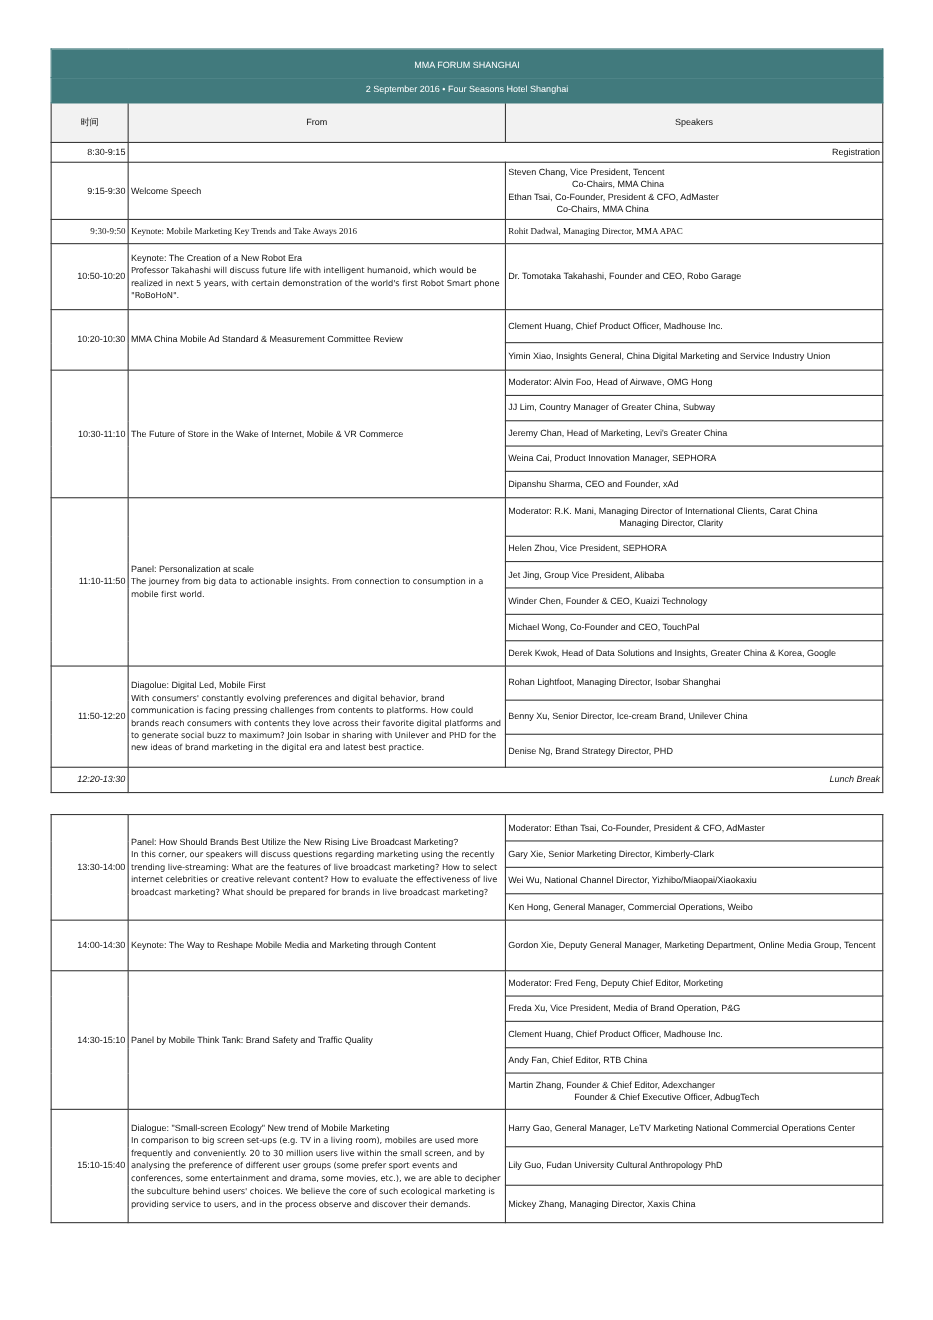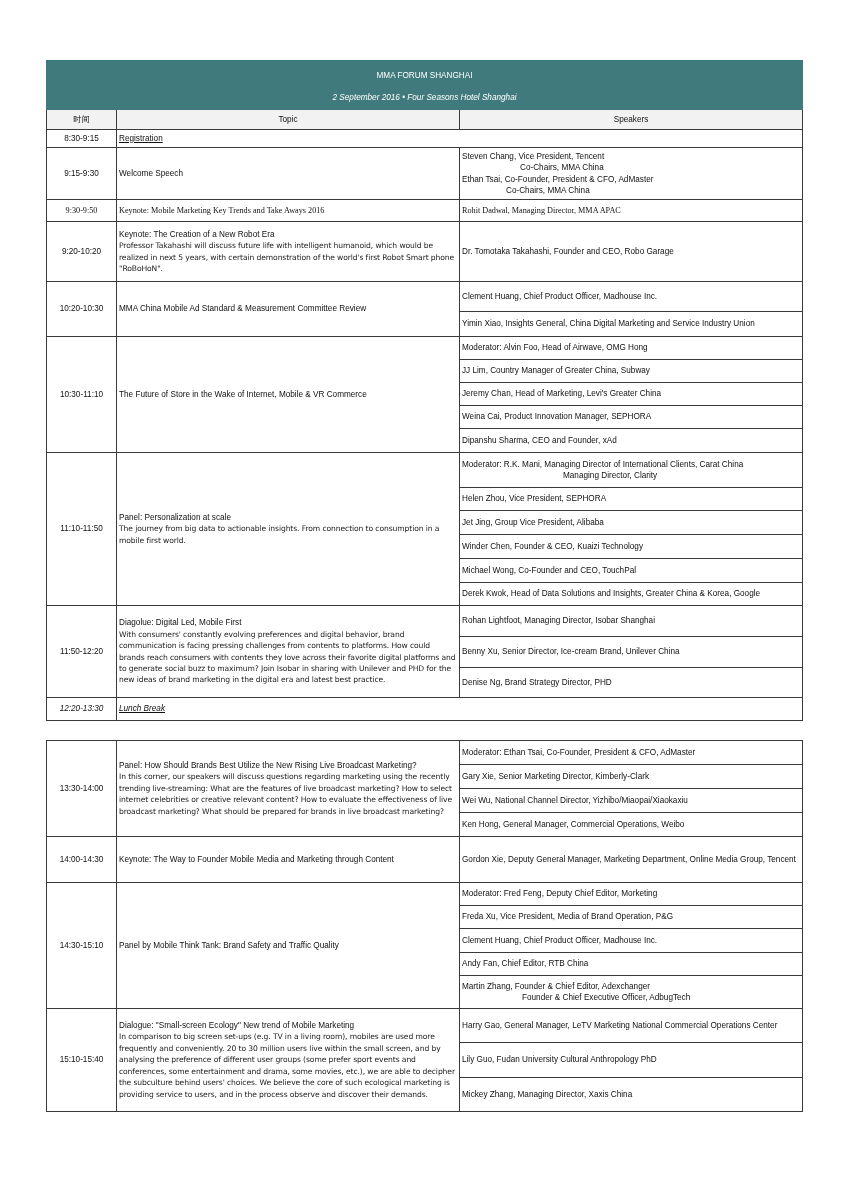--- a/index.html
+++ b/index.html
@@ -5,54 +5,54 @@
   * { box-sizing: border-box; margin: 0; padding: 0; }
   html, body { width: 848px; height: 1200px; background: #ffffff; }
   body { font-family: "Liberation Sans", "DejaVu Sans", sans-serif; font-size: 8.2px; color: #111; position: relative; }
   .table { position: absolute; left: 46px; width: 756px; border-collapse: collapse; table-layout: fixed; }
   .table td { border: 1px solid #3a3a3a; vertical-align: middle; padding: 0 2px; line-height: 11.4px; }
   .table col.c1 { width: 70px; }
   .table col.c2 { width: 343px; }
   .table col.c3 { width: 343px; }
   .banner td { background: #417a7d; color: #ffffff; text-align: center; border: 1px solid #417a7d; }
   .banner .title { height: 26px; padding-top: 4px; }
-  .banner .sub { height: 23px; font-style: italic; }
-  .colhead td { background: #f2f2f2; text-align: center; height: 20px; }
-  .time { text-align: center; }
-  .center { text-align: left; text-decoration: underline; }
+  .banner .sub { height: 23px; }
+  .colhead td { background: #f2f2f2; text-align: center; height: 36px; }
+  .time { text-align: right; }
+  .center { text-align: right; }
   .italic { font-style: italic; }
   .desc { color: #222; font-family: "DejaVu Sans", sans-serif; font-size: 7.6px; line-height: 11.3px; letter-spacing: -0.1px; }
   .topic-title { display: block; }
   .sp { display: block; }
   .indent1 { padding-left: 58px; display: block; }
   .indent2 { padding-left: 44px; display: block; }
   .indent4 { padding-left: 101px; display: block; }
   .lunch td { background: #fff; }
 </style>
 </head>
 <body>
 
-<table class="table" style="top:60px;">
+<table class="table" style="top:44px;">
   <colgroup>
       <col class="c1">
       <col class="c2">
       <col class="c3">
     </colgroup>
 
   <tbody>
       <tr class="banner">
     <td colspan="3" class="title">MMA FORUM SHANGHAI</td>
   </tr>
   <tr class="banner">
     <td colspan="3" class="sub">2 September 2016  •  Four Seasons Hotel Shanghai</td>
   </tr>
 
   <tr class="colhead">
     <td>时间</td>
-    <td>Topic</td>
+    <td>From</td>
     <td>Speakers</td>
   </tr>
 
   <tr style="height:18px;">
     <td class="time">8:30-9:15</td>
     <td colspan="2" class="center">Registration</td>
   </tr>
 
   <tr style="height:52px;">
     <td class="time">9:15-9:30</td>
@@ -65,21 +65,21 @@
     </td>
   </tr>
 
   <tr style="height:22px;font-family:Liberation Serif, serif;">
     <td class="time">9:30-9:50</td>
     <td>Keynote: Mobile Marketing Key Trends and Take Aways 2016</td>
     <td>Rohit Dadwal, Managing Director, MMA APAC</td>
   </tr>
 
   <tr style="height:60px;">
-    <td class="time">9:20-10:20</td>
+    <td class="time">10:50-10:20</td>
     <td>
       <span class="topic-title">Keynote: The Creation of a New Robot Era</span>
       <span class="desc">Professor Takahashi will discuss future life with intelligent humanoid, which would be realized in next 5 years, with certain demonstration of the world's first Robot Smart phone "RoBoHoN".</span>
     </td>
     <td>Dr. Tomotaka Takahashi, Founder and CEO, Robo Garage</td>
   </tr>
 
   <tr style="height:30px;">
     <td rowspan="2" class="time">10:20-10:30</td>
     <td rowspan="2">MMA China Mobile Ad Standard &amp; Measurement Committee Review</td>
@@ -177,21 +177,21 @@
       </tr>
   <tr style="height:24px;">
         <td>Wei Wu, National Channel Director, Yizhibo/Miaopai/Xiaokaxiu</td>
       </tr>
   <tr style="height:24px;">
         <td>Ken Hong, General Manager, Commercial Operations, Weibo</td>
       </tr>
 
   <tr style="height:46px;">
     <td class="time">14:00-14:30</td>
-    <td>Keynote: The Way to Founder Mobile Media and Marketing through Content</td>
+    <td>Keynote: The Way to Reshape Mobile Media and Marketing through Content</td>
     <td>Gordon Xie, Deputy General Manager, Marketing Department, Online Media Group, Tencent</td>
   </tr>
 
   <tr style="height:23px;">
     <td rowspan="5" class="time">14:30-15:10</td>
     <td rowspan="5">Panel by Mobile Think Tank: Brand Safety and Traffic Quality</td>
     <td>Moderator: Fred Feng, Deputy Chief Editor, Morketing</td>
   </tr>
   <tr style="height:23px;">
         <td>Freda Xu, Vice President, Media of Brand Operation, P&amp;G</td>

